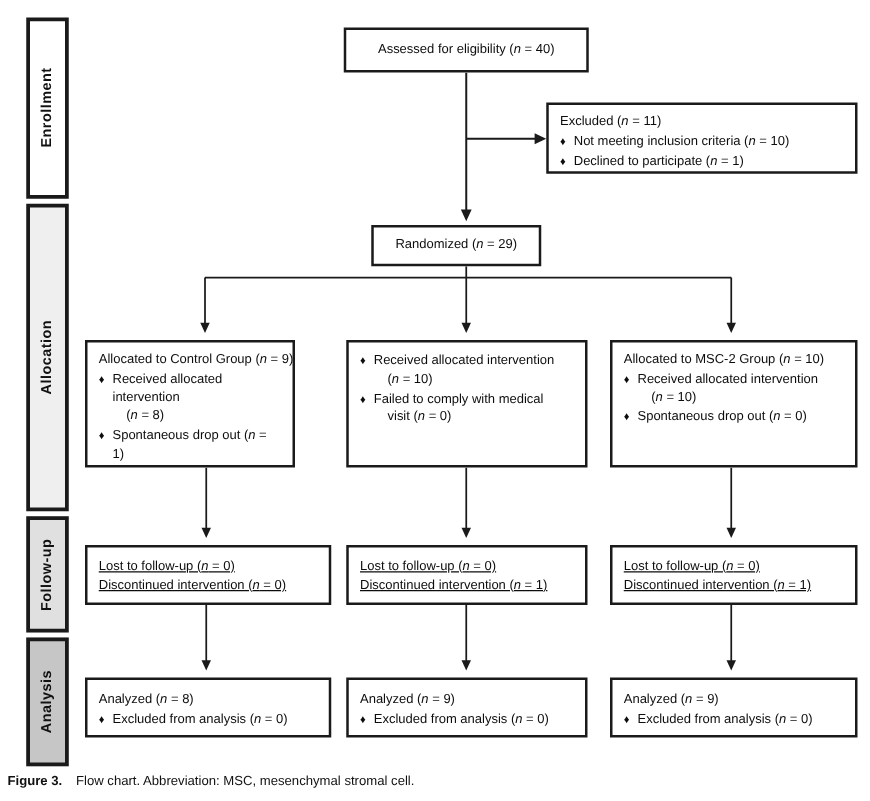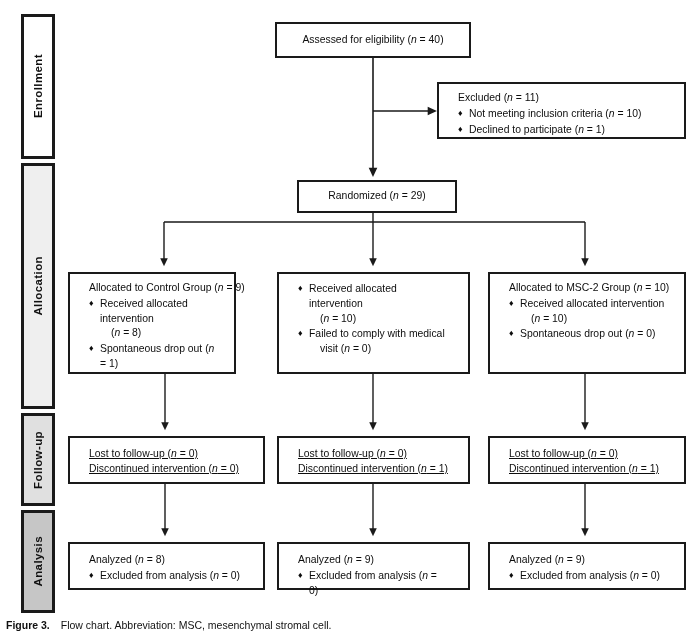--- a/index.html
+++ b/index.html
@@ -46,21 +46,21 @@
     color: #111111;
     white-space: nowrap;
   }
 
   
   .flow-box {
     position: absolute;
     box-sizing: border-box;
     border: 2px solid #1a1a1a;
     background: #ffffff;
-    padding: 7px 19px;
+    padding: 7px 9px;
     font-size: 10.4px;
     line-height: 1.42;
     color: #0d0d0d;
   }
   .flow-box.centered {
     display: flex;
     align-items: center;
     justify-content: center;
     text-align: center;
     padding: 4px 8px;
@@ -163,21 +163,21 @@
     <ul class="bullets">
       <li>
         <span class="dot">♦</span><span>Not meeting inclusion criteria (<i class="it">n</i> = 10)</span>
       </li>
       <li>
         <span class="dot">♦</span><span>Declined to participate (<i class="it">n</i> = 1)</span>
       </li>
     </ul>
   </div>
 
-  <div class="flow-box centered" style="left:297px; top:180px; width:160px; height:33px;">
+  <div class="flow-box centered" style="left:297px; top:180px; width:136px; height:33px;">
     <span class="box-title">Randomized (<i class="it">n</i> = 29)</span>
   </div>
 
   <div class="flow-box" style="left:68px; top:272px; width:168px; height:102px;">
     <span class="box-title">Allocated to Control Group (<i class="it">n</i> = 9)</span>
     <ul class="bullets">
       <li>
         <span class="dot">♦</span><span>Received allocated intervention</span>
         <span class="cont">(<i class="it">n</i> = 8)</span>
       </li>

